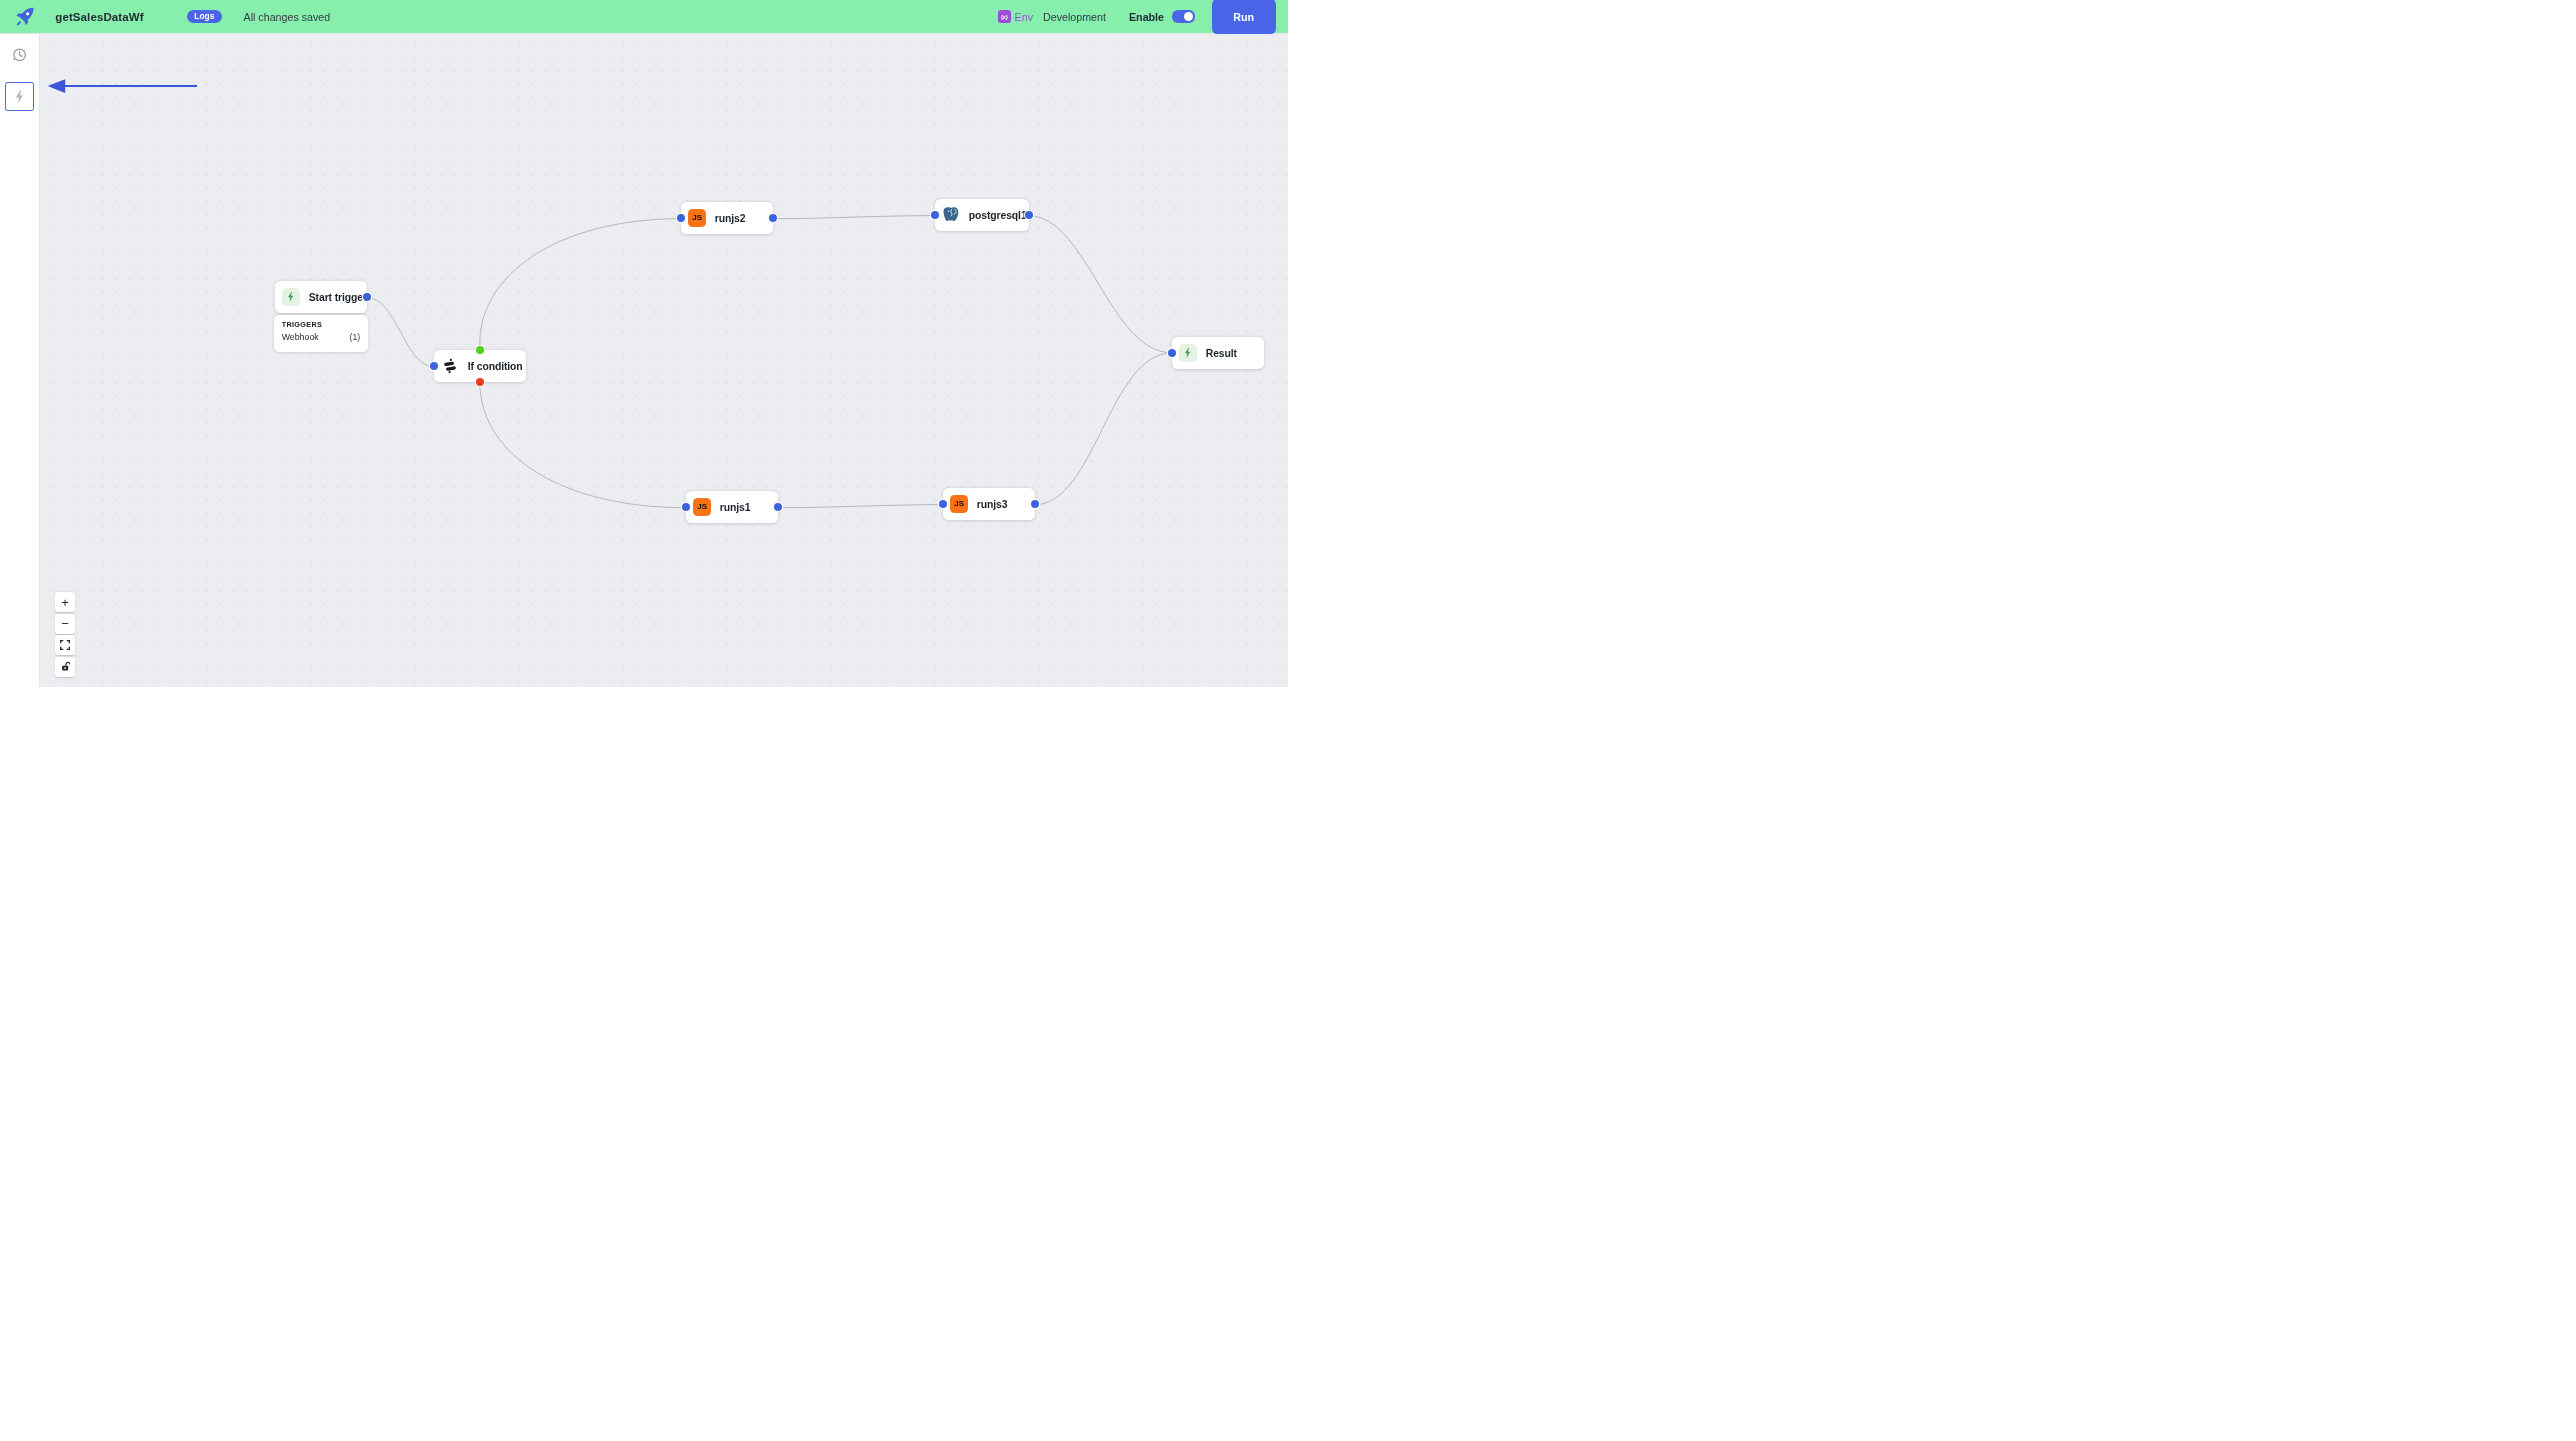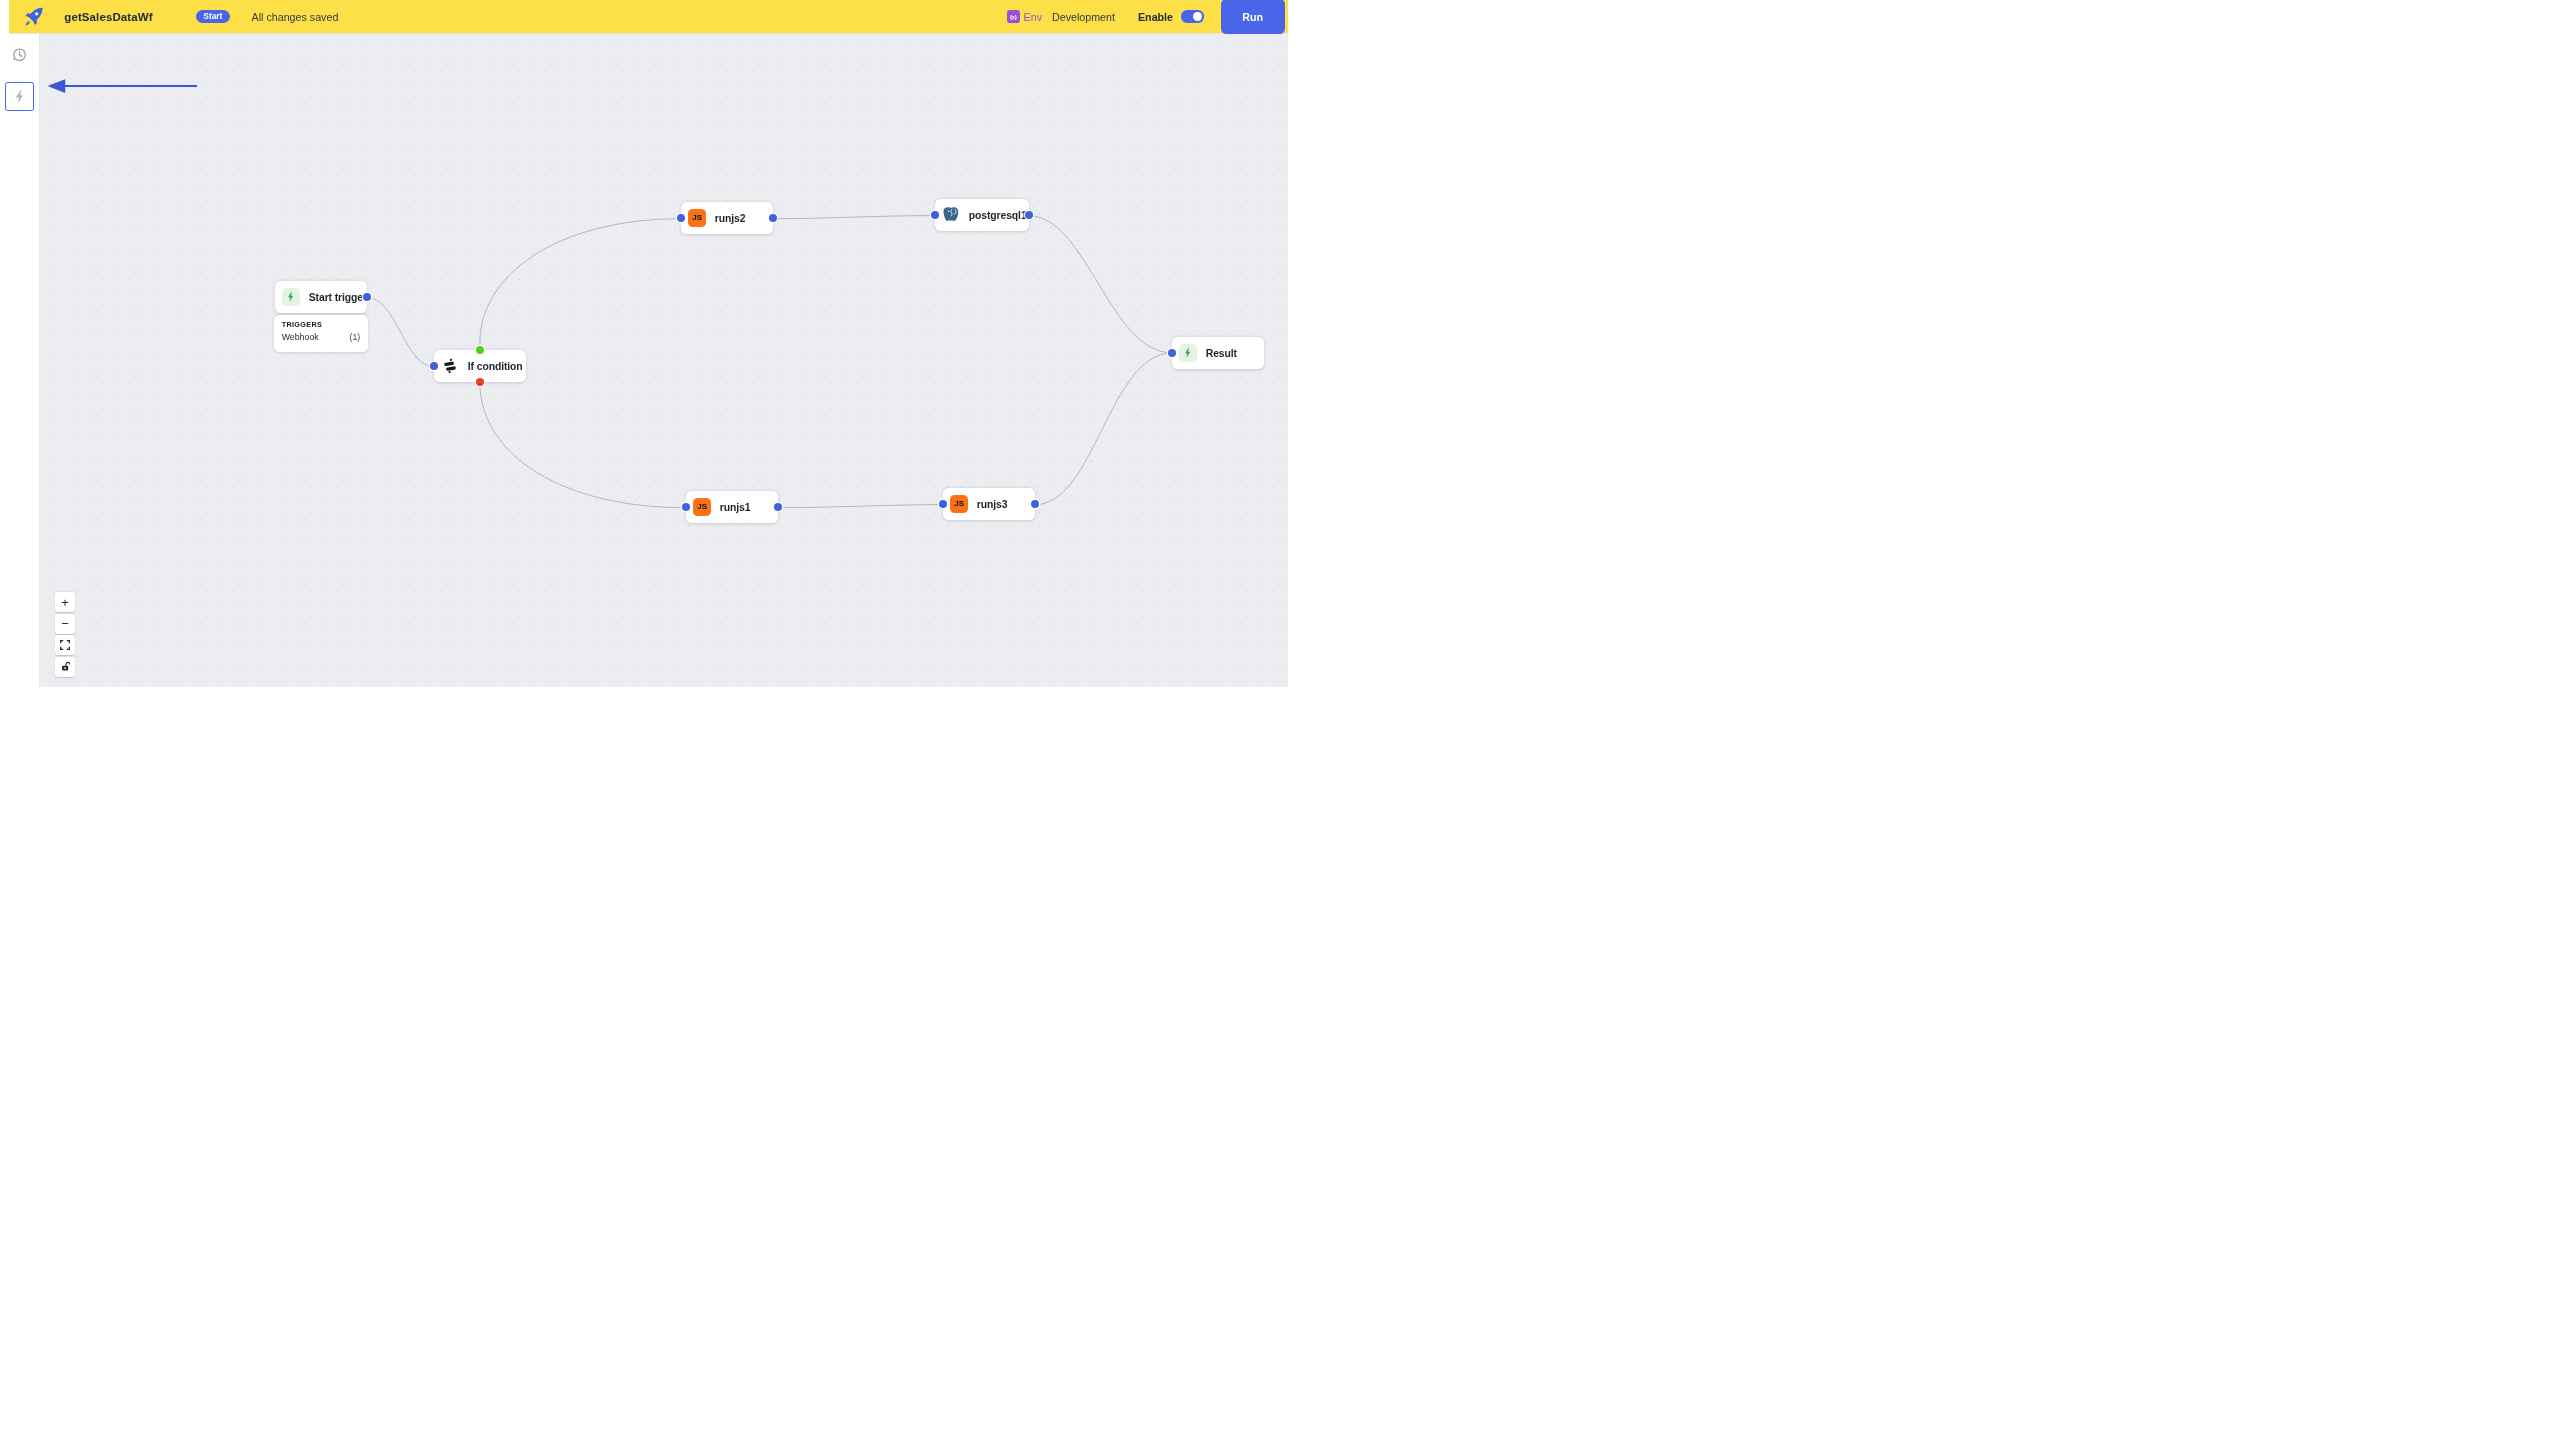--- a/index.html
+++ b/index.html
@@ -1,21 +1,21 @@
 <!DOCTYPE html>
 <html style="font-size:12.3px"><head>
 <meta charset="utf-8">
 <style>
   * { margin:0; padding:0; box-sizing:border-box; }
   html,body { width:1288px; height:721px; overflow:hidden; background:#fff;
               font-family:"Liberation Sans", sans-serif; }
   .page { position:relative; width:1288px; height:721px; }
 
   
-  .header { position:absolute; left:9px; top:0; width:1288px; height:34px; background:#fde047;
+  .header { position:absolute; left:0; top:0; width:1288px; height:34px; background:#86efac;
             border-bottom:0.8px solid #e4e6ea; display:flex; align-items:center;
             padding:0 12.3px; z-index:10; }
   .logo { width:21.5px; height:21.5px; margin-left:1.5px; margin-right:20px; display:flex; align-items:center; justify-content:center; }
   .wf-title { font-size:11.5px; font-weight:700; color:#242b34; margin-right:43px; letter-spacing:0.1px; }
   .beta-badge { background:#4a65e8; color:#fff; font-size:8.4px; font-weight:700;
                 padding:1.5px 7.7px 2.3px; border-radius:766px; margin-right:21.5px; }
   .save-status { font-size:10.7px; color:#333b46; }
   .header-right { margin-left:auto; display:flex; align-items:center; }
   .env-icon { width:13px; height:13px; border-radius:3.1px; background:#9b4fd9; color:#fff;
               font-size:5.4px; font-weight:700; display:flex; align-items:center; justify-content:center;
@@ -91,21 +91,21 @@
 
   <div class="header">
     <span class="logo">
       <svg width="21.5" height="21.5" viewBox="0 0 28 28">
         <path fill="#3e63dd" d="M25.6 2.4c-5.3.1-9.7 1.9-12.8 5L10 10.2l-3.9-.6-3 3 4.6 1.9 5.8 5.8 1.9 4.6 3-3-.6-3.9 2.8-2.8c3.1-3.1 4.9-7.5 5-12.8z"></path>
         <circle cx="17.8" cy="10.2" r="2.1" fill="#fff"></circle>
         <path fill="#3e63dd" d="M8.2 19.8c-2.3.3-4 1.9-4.9 5.6 3.7-.9 5.3-2.6 5.6-4.9z"></path>
       </svg>
     </span>
     <span class="wf-title">getSalesDataWf</span>
-    <span class="beta-badge">Start</span>
+    <span class="beta-badge">Logs</span>
     <span class="save-status">All changes saved</span>
 
     <div class="header-right">
       <span class="env-icon">{x}</span>
       <span class="env-label">Env</span>
       <span class="env-value">Development</span>
       <span class="enable-label">Enable</span>
       <span class="toggle">
           <span class="knob"></span>
         </span>

